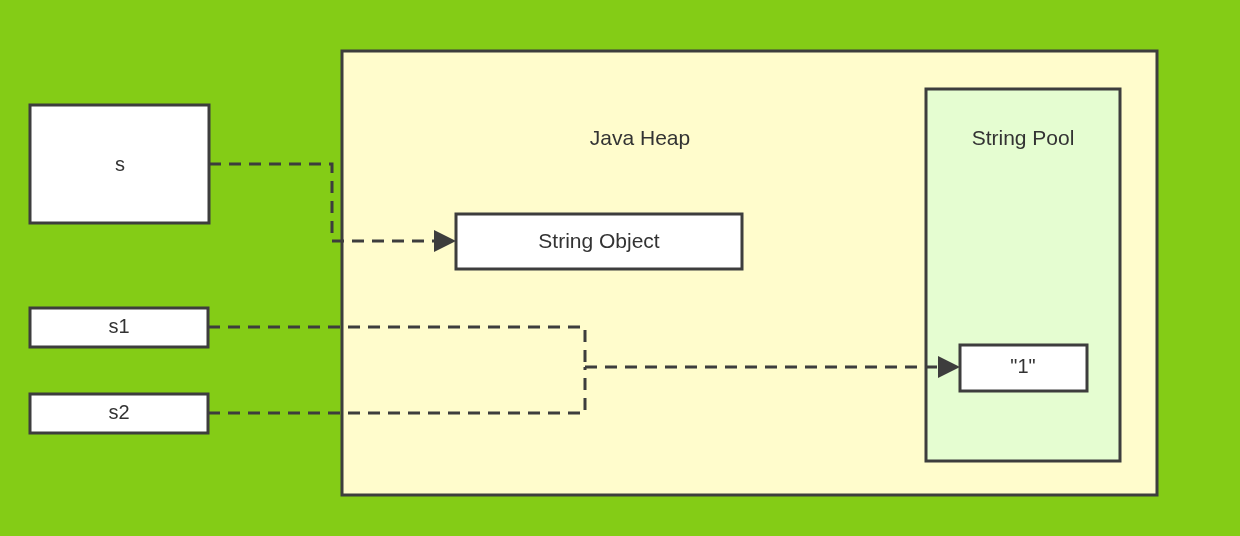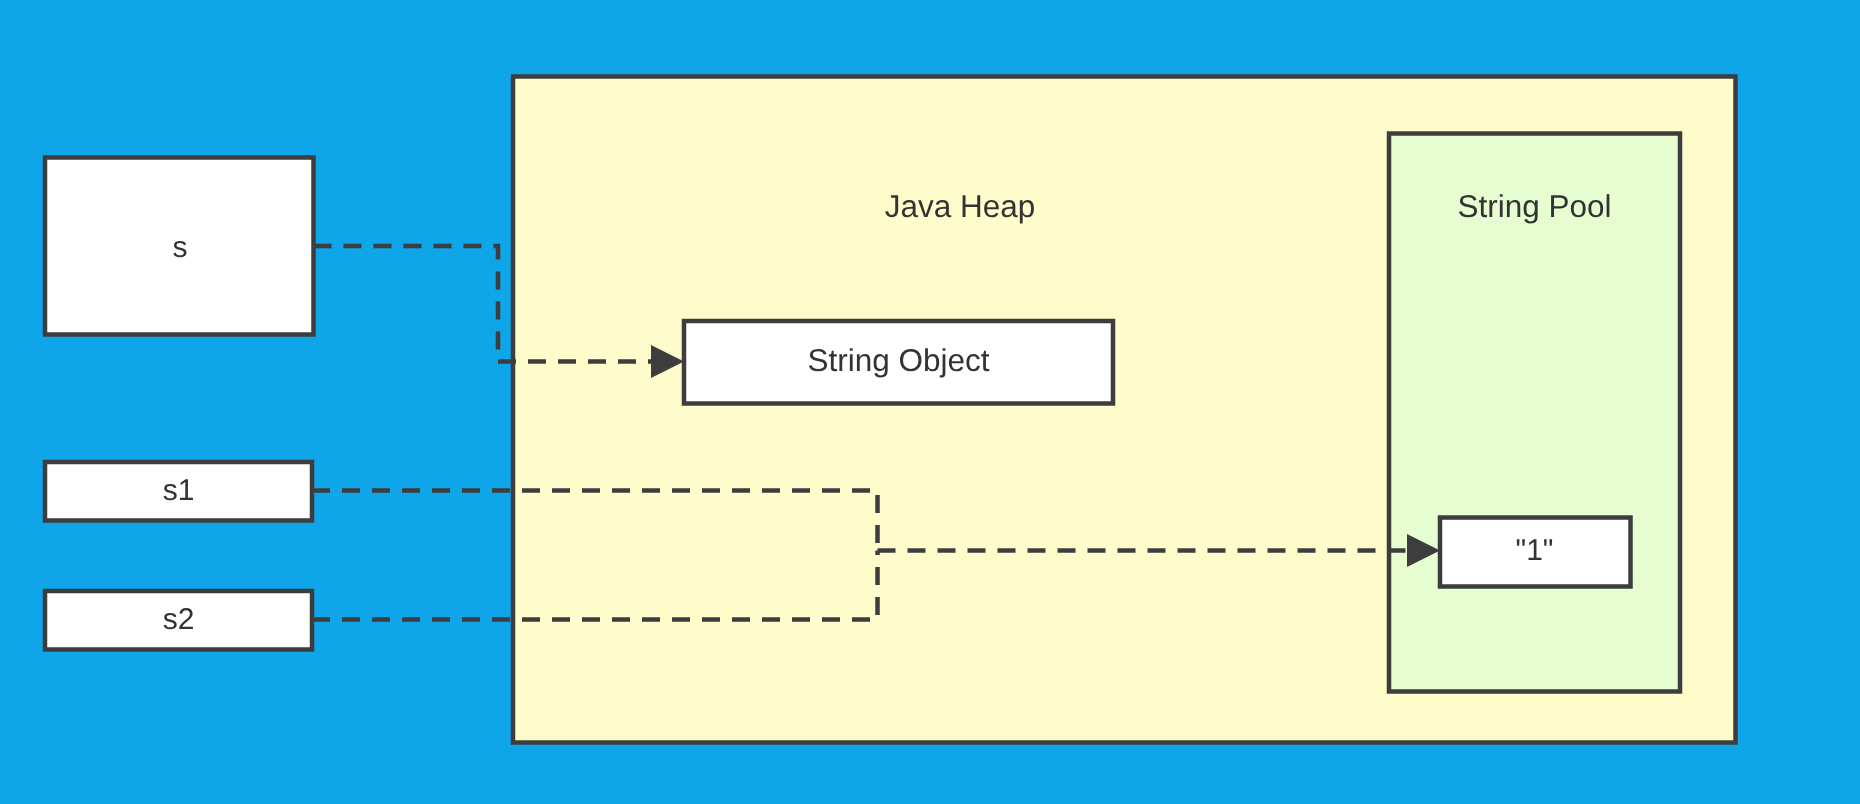--- a/index.html
+++ b/index.html
@@ -4,21 +4,21 @@
 <style>
   html, body {
     margin: 0;
     padding: 0;
     background: #ffffff;
   }
   #canvas {
     position: relative;
     width: 1240px;
     height: 536px;
-    background: #0ea5e9;
+    background: #84cc16;
     font-family: "Liberation Sans", sans-serif;
     overflow: hidden;
   }
   #diagram-svg {
     position: absolute;
     left: 0;
     top: 0;
     width: 1240px;
     height: 536px;
   }

